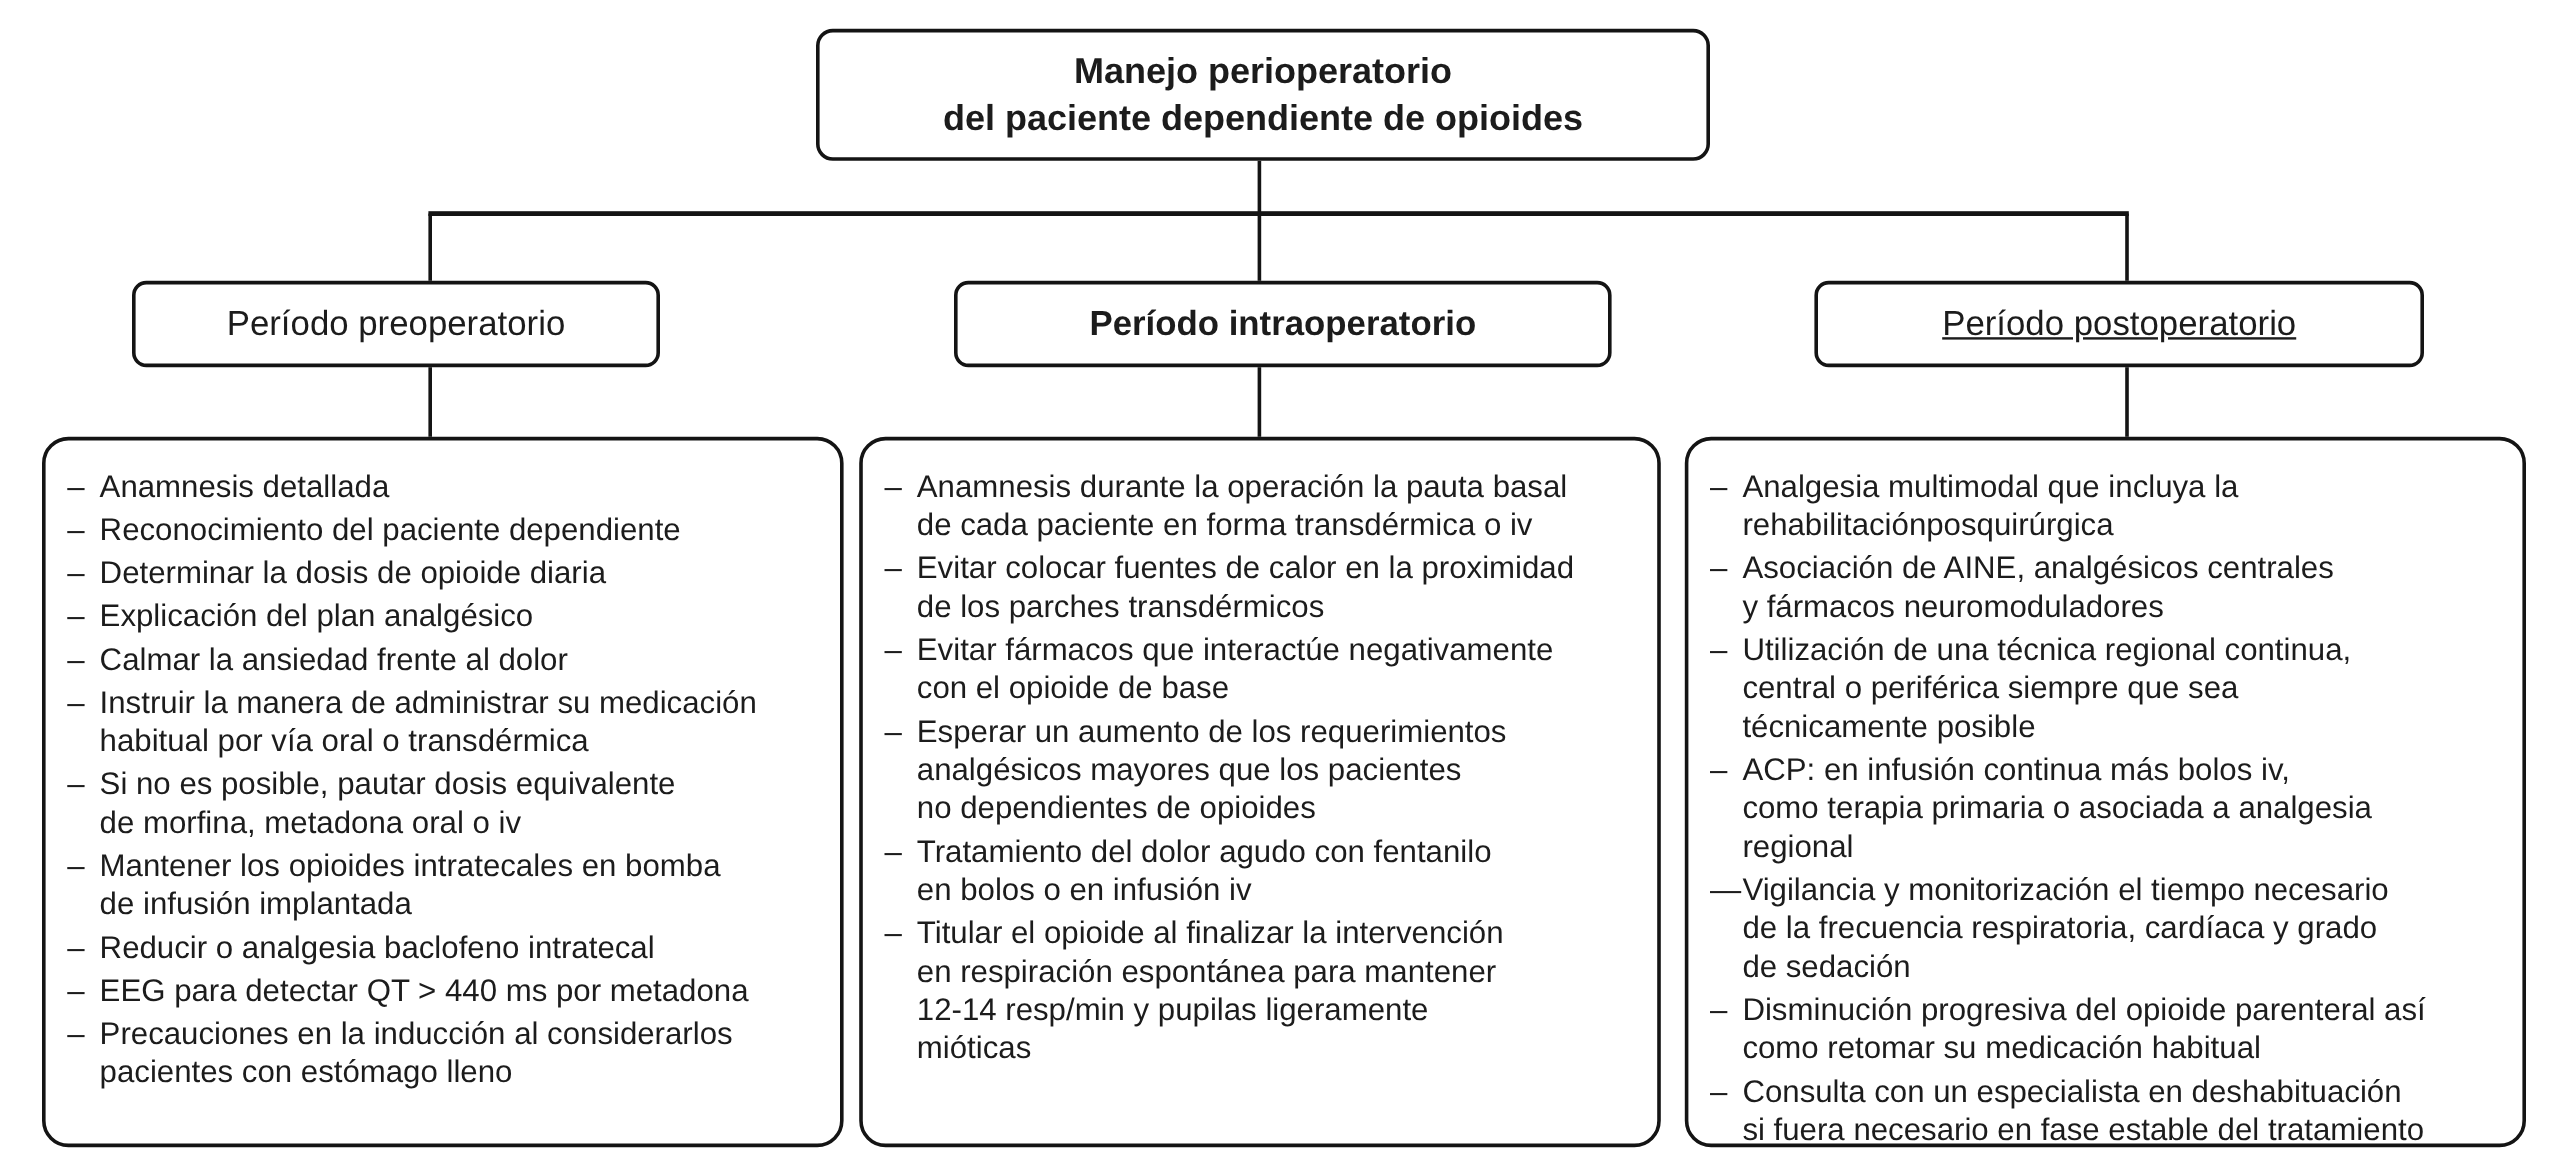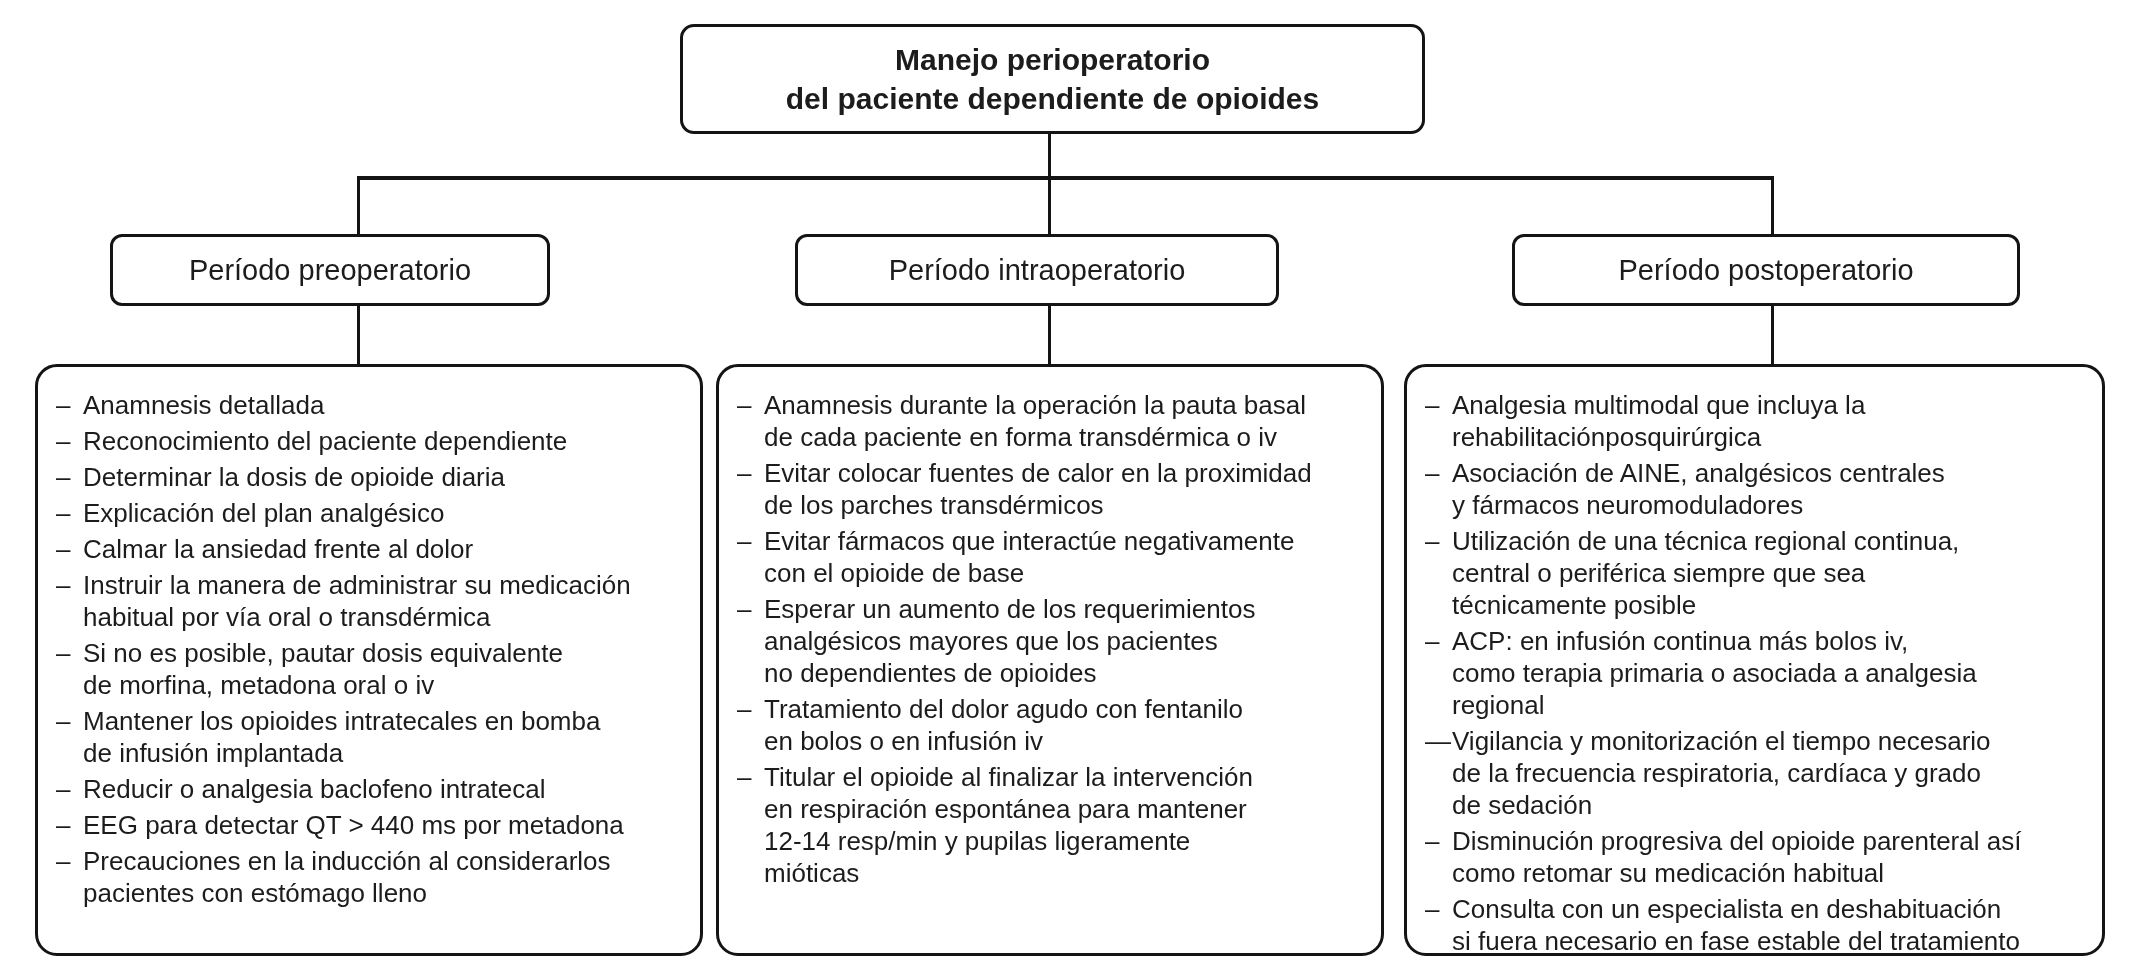--- a/index.html
+++ b/index.html
@@ -43,22 +43,22 @@
     border-radius: 12px;
     box-sizing: border-box;
     display: flex;
     align-items: center;
     justify-content: center;
     text-align: center;
     font-size: 29px;
     background: #ffffff;
   }
   .period-0 { left: 110px;  width: 440px; }
-  .period-1 { left: 795px;  width: 484px; }
-  .period-2 { left: 1512px; width: 508px; }
+  .period-1 { left: 795px;  width: 548px; font-weight: bold; }
+  .period-2 { left: 1512px; width: 508px; text-decoration: underline; }
 
   .content-box {
     position: absolute;
     top: 364px;
     height: 592px;
     border: 3px solid #141414;
     border-radius: 22px;
     box-sizing: border-box;
     padding: 22px 8px 0 18px;
     background: #ffffff;

